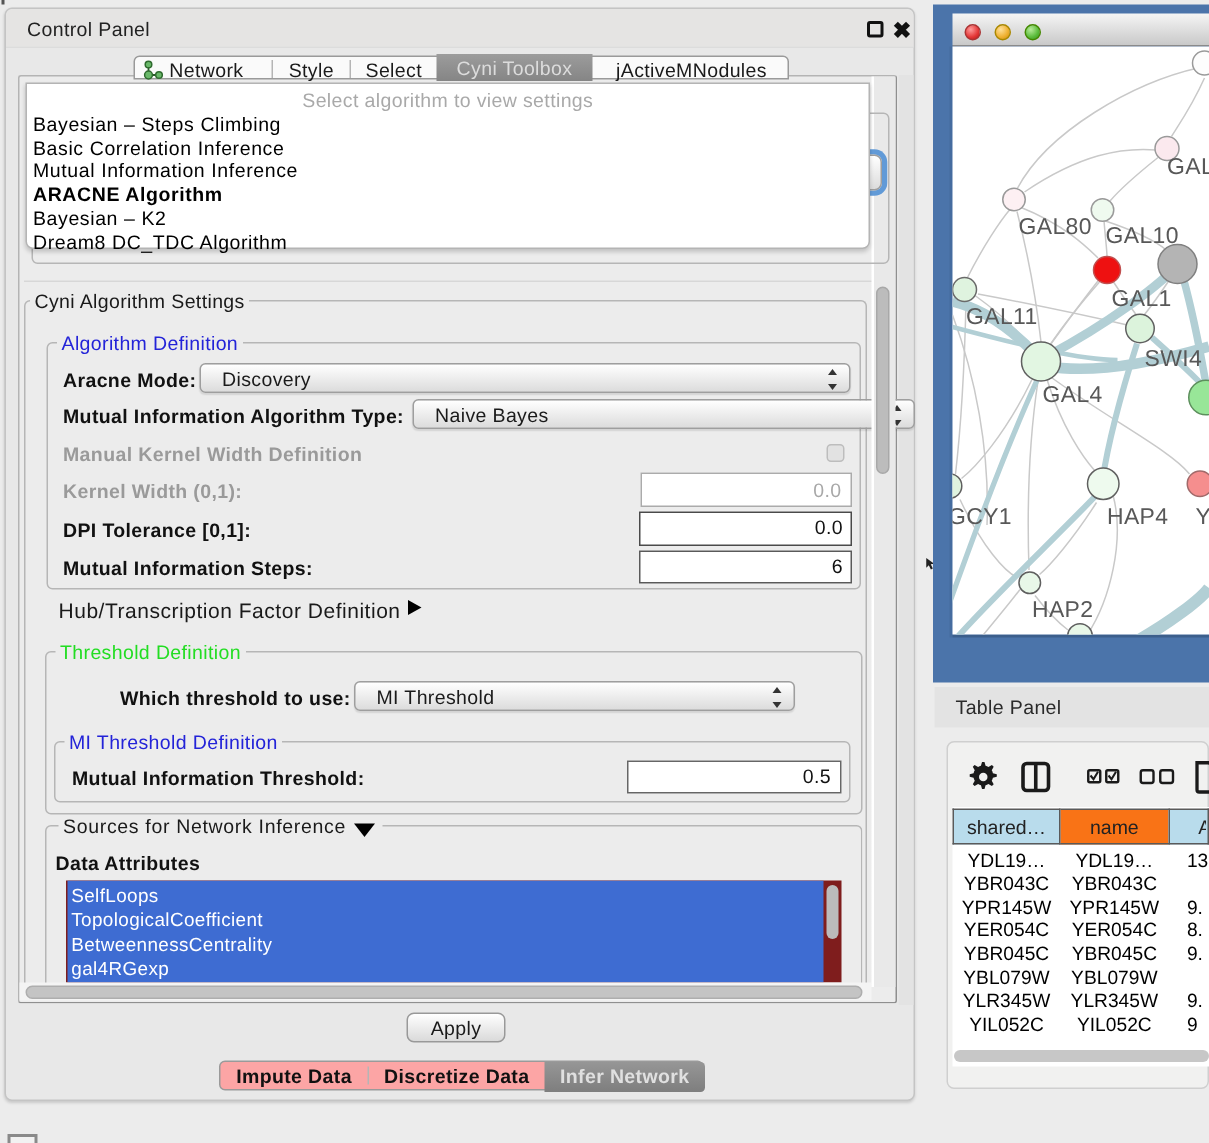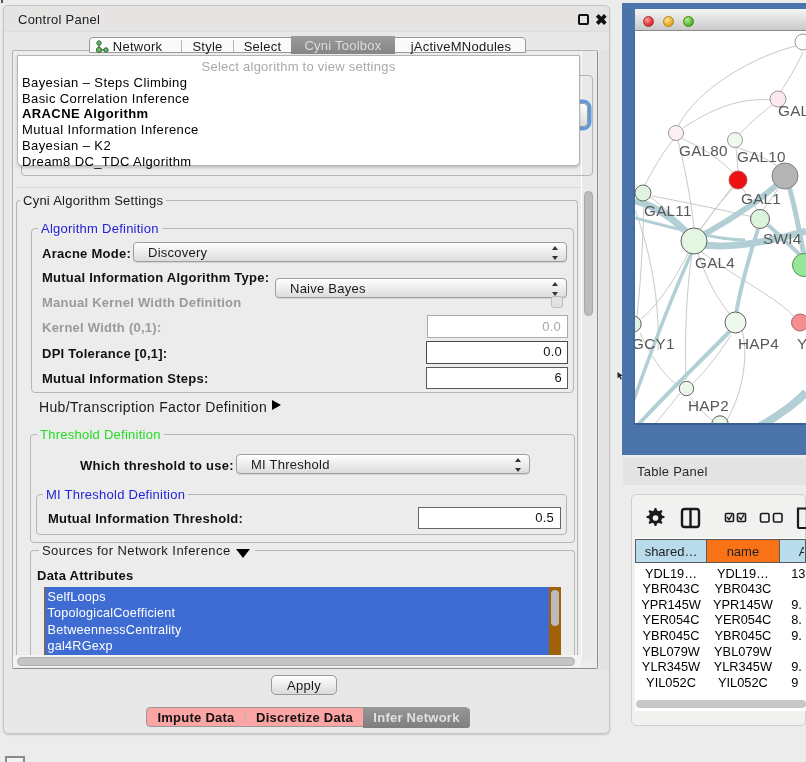--- a/index.html
+++ b/index.html
@@ -109,21 +109,21 @@
 
 <div class="group" style="left:31px;top:228px;width:543px;height:165px;"></div>
 <div class="gtitle" style="left:38px;top:222px;color:#2323d8;">Algorithm Definition</div>
 
 <div class="lbl" style="left:42px;top:246px;">Aracne Mode:</div>
 <div class="combo" style="left:133px;top:242px;width:434px;height:20px;">
     <span class="ct">Discovery</span>
     <span class="arrows"></span>
   </div>
 <div class="lbl" style="left:42px;top:270px;">Mutual Information Algorithm Type:</div>
-<div class="combo" style="left:275px;top:278px;width:292px;height:20px;">
+<div class="combo" style="left:275px;top:266px;width:335px;height:20px;">
     <span class="ct">Naive Bayes</span>
     <span class="arrows"></span>
   </div>
 <div class="lbl lblgray" style="left:42px;top:295px;">Manual Kernel Width Definition</div>
 <div class="abs" style="left:551px;top:296px;width:12px;height:12px;border:1px solid #bdbdbd;border-radius:3px;background:#e2e2e2;"></div>
 <div class="lbl lblgray" style="left:42px;top:320px;">Kernel Width (0,1):</div>
 <div class="input" style="left:427px;top:315px;width:141px;height:23px;border:1px solid #ababab;color:#a8a8a8;line-height:21px;padding-right:6px;">0.0</div>
 <div class="lbl" style="left:42px;top:346px;">DPI Tolerance [0,1]:</div>
 <div class="input" style="left:426px;top:341px;width:142px;height:23px;border:1.7px solid #4a4a4a;line-height:20px;padding-right:5px;">0.0</div>
 <div class="lbl" style="left:42px;top:371px;">Mutual Information Steps:</div>
@@ -141,37 +141,37 @@
   </div>
 <div class="group" style="left:36px;top:494px;width:531px;height:41px;"></div>
 <div class="gtitle" style="left:43px;top:488px;color:#2323d8;">MI Threshold Definition</div>
 <div class="lbl" style="left:48px;top:511px;">Mutual Information Threshold:</div>
 <div class="input" style="left:418px;top:507px;width:143px;height:22px;border:1px solid #666;line-height:20px;padding-right:6px;">0.5</div>
 
 <div class="group" style="left:30px;top:550px;width:545px;height:113px;border-bottom:none;"></div>
 <div class="gtitle" style="left:39px;top:544px;letter-spacing:0.45px;padding-right:24px;">Sources for Network Inference</div>
 <div class="abs" style="left:236px;top:549px;width:0;height:0;border-left:7px solid transparent;border-right:7px solid transparent;border-top:9px solid #000;"></div>
 <div class="lbl" style="left:37px;top:568px;">Data Attributes</div>
-<div class="abs" style="left:44px;top:587px;width:517px;height:68px;background:#a16207;overflow:hidden;">
+<div class="abs" style="left:44px;top:587px;width:517px;height:68px;background:#7f1d1d;overflow:hidden;">
   <div style="position:absolute;left:1px;top:0;width:504px;height:68px;background:#3e6cd2;"></div>
   <div style="position:absolute;left:3.5px;top:2px;color:#fff;font-size:12.6px;line-height:16.3px;">SelfLoops<br>TopologicalCoefficient<br>BetweennessCentrality<br>gal4RGexp</div>
   <div style="position:absolute;left:507px;top:3px;width:8px;height:36px;background:#bbb;border-radius:4px;"></div>
 </div>
 
 <div class="abs" id="scrollh"></div>
 <div class="abs" id="scrollhthumb"></div>
 <div class="abs" id="scrollv"></div>
 <div class="abs" id="scrollvthumb"></div>
 
 <div class="abs" id="popup">
   <div class="phead">Select algorithm to view settings</div>
   <div class="pitem">Bayesian – Steps Climbing</div>
   <div class="pitem">Basic Correlation Inference</div>
+  <div class="pitem">Mutual Information Inference</div>
   <div class="pitem" style="font-weight:bold;">ARACNE Algorithm</div>
-  <div class="pitem">Mutual Information Inference</div>
   <div class="pitem">Bayesian – K2</div>
   <div class="pitem">Dream8 DC_TDC Algorithm</div>
 </div>
 
 <div class="abs" id="applybtn">Apply</div>
 <div class="abs" id="btabs">
   <div class="btab" style="left:0;width:98px;">Impute Data</div>
   <div class="tsep" style="left:98px;top:3px;"></div>
   <div class="btab" style="left:99px;width:117px;">Discretize Data</div>
   <div id="btabsel">Infer Network</div>

